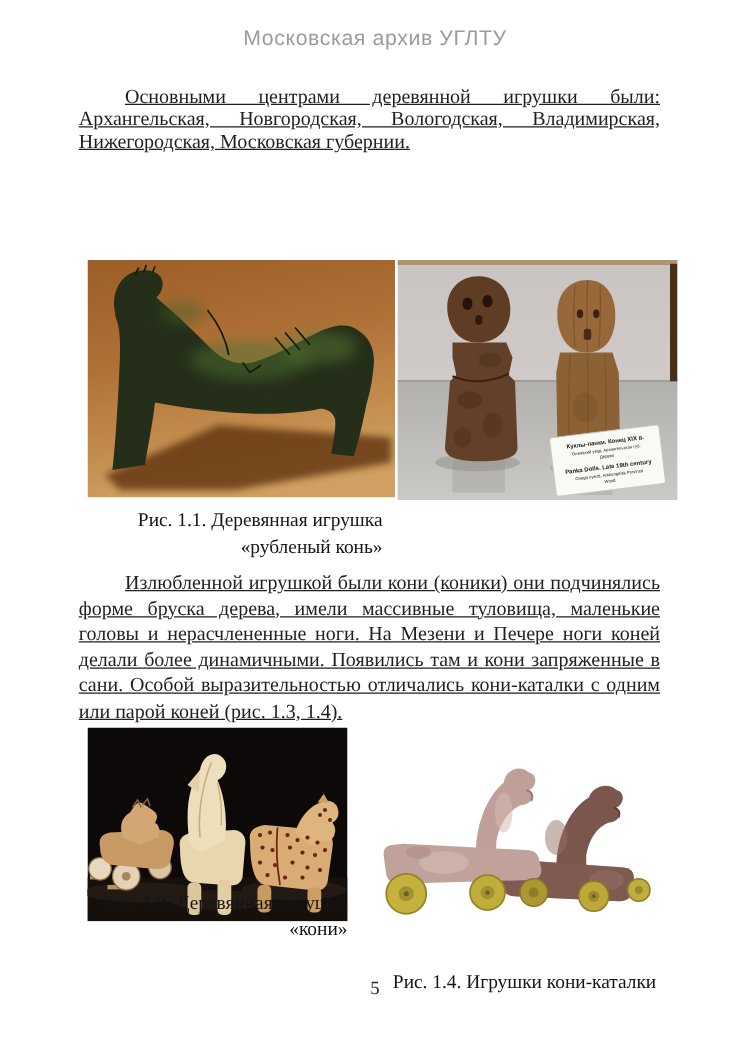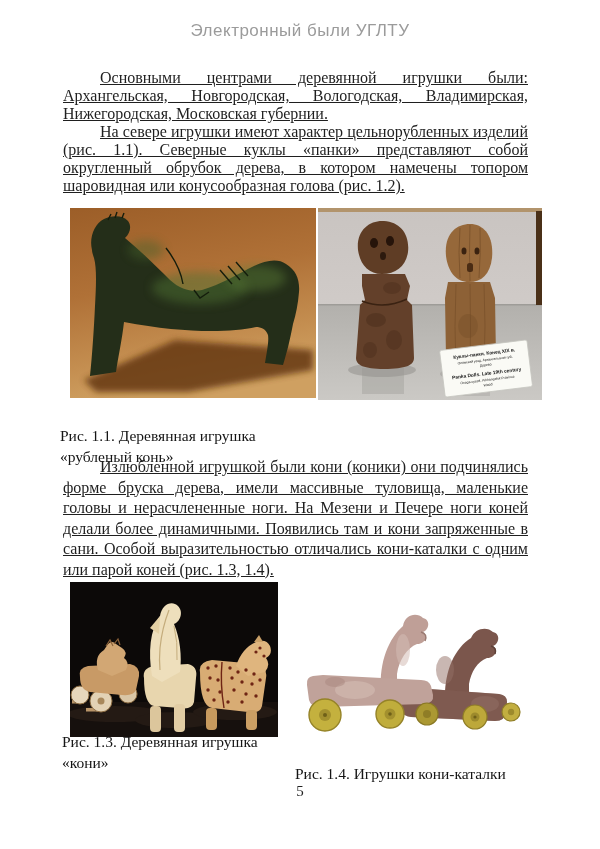--- a/index.html
+++ b/index.html
@@ -14,41 +14,40 @@
   }
   .text-block{position:absolute;left:63px;width:465px;text-align:justify;}
   .text-block p{margin:0;text-indent:37px;font-size:16px;}
   .tb-top{top:69px;text-decoration:underline;}
   .tb-top p{line-height:18px;}
   .tb-mid{top:457px;text-decoration:underline;}
   .tb-mid p{line-height:20.5px;}
   .photo{position:absolute;}
   .photo svg{display:block;}
   .caption{
-    position:absolute;text-align:left;font-size:15.5px;line-height:21px;color:#151515;margin-top:19px;
+    position:absolute;text-align:right;font-size:15.5px;line-height:21px;color:#151515;
   }
   .cap-11{left:60px;top:406px;width:246px;}
   .cap-12{left:302px;top:411px;width:240px;}
   .cap-13{left:62px;top:712px;width:216px;}
-  .cap-14{left:295px;top:744px;width:230px;}
+  .cap-14{left:295px;top:775px;width:230px;}
   .page-number{
     position:absolute;top:783px;left:0;width:600px;text-align:center;
     font-size:15px;color:#222;
   }
 </style>
 </head>
 <body>
 
 <div class="page">
 
-  <div class="watermark">Электронный были УГЛТУ</div>
+  <div class="watermark">Московская архив УГЛТУ</div>
 
   <div class="text-block tb-top">
     <p>Основными центрами деревянной игрушки были: Архангельская, Новгородская, Вологодская, Владимирская, Нижегородская, Московская губернии.</p>
-    <p>На севере игрушки имеют характер цельнорубленных изделий (рис. 1.1). Северные куклы «панки» представляют собой округленный обрубок дерева, в котором намечены топором шаровидная или конусообразная голова (рис. 1.2).</p>
   </div>
 
   <div class="photo" style="left:70px;top:208px;">
     <svg width="246" height="190" viewBox="0 0 246 190">
       <defs>
         <linearGradient id="f1bg" x1="0" y1="0" x2="0.25" y2="1">
           <stop offset="0" stop-color="#9c5e28"></stop>
           <stop offset="0.45" stop-color="#b07137"></stop>
           <stop offset="0.8" stop-color="#c48e50"></stop>
           <stop offset="1" stop-color="#cfa061"></stop>

